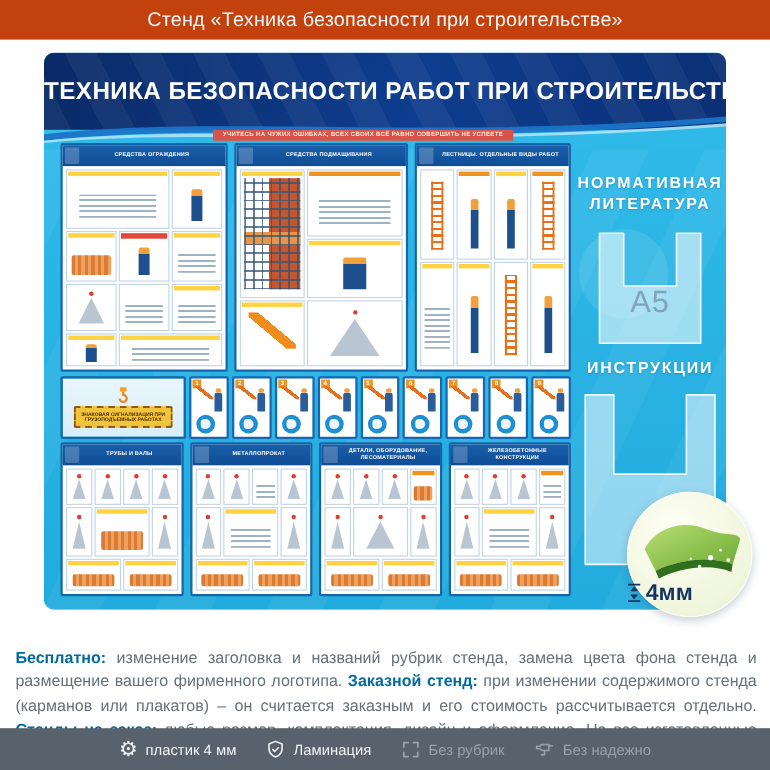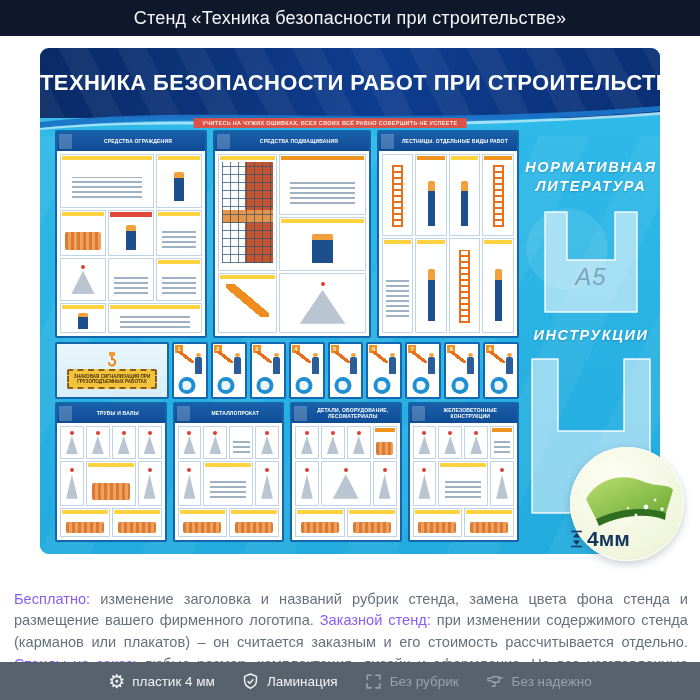--- a/index.html
+++ b/index.html
@@ -3,21 +3,21 @@
 <meta charset="utf-8">
 <style>
   html,body{margin:0;padding:0;}
   body{
     width:700px;height:700px;position:relative;background:#ffffff;
     font-family:"Liberation Sans","DejaVu Sans",sans-serif;overflow:hidden;
   }
   
   .top-bar{
     position:absolute;left:0;top:0;width:700px;height:36px;
-    background:#0f172a;display:flex;align-items:center;justify-content:center;
+    background:#c2410c;display:flex;align-items:center;justify-content:center;
     color:#f4f7f9;font-size:18px;letter-spacing:.2px;
   }
   
   .stand{
     position:absolute;left:40px;top:48px;width:620px;height:506px;
     border-radius:9px;overflow:hidden;background:#29b4e5;
   }
   .stand-header{
     position:absolute;left:0;top:0;width:100%;height:78px;
     background:
@@ -112,48 +112,48 @@
     color:#fff;font-size:5.5px;font-weight:bold;display:flex;align-items:center;justify-content:center;
   }
   .sig .arm{position:absolute;top:7px;left:3px;width:17px;height:12px;
     background:linear-gradient(38deg,rgba(0,0,0,0) 44%,#e8701a 44% 60%,rgba(0,0,0,0) 60%);}
   .sig .wkr{position:absolute;right:4px;top:13px;width:7px;height:17px;background:#2b5d9b;border-radius:2px 2px 0 0;}
   .sig .wkr::before{content:"";position:absolute;top:-4px;left:1px;width:5px;height:4px;border-radius:50%;background:#f2a03c;}
   .sig .hand{position:absolute;bottom:3px;left:42%;transform:translateX(-50%);
     width:17px;height:17px;border-radius:50%;background:#1e8fd2;}
   .sig .hand::before{content:"";position:absolute;inset:4px;background:#eef6fb;border-radius:42% 58% 55% 45%;}
   
-  .right-col{position:absolute;left:482px;top:82px;width:138px;bottom:0;z-index:3;font-style:italic;}
+  .right-col{position:absolute;left:482px;top:82px;width:138px;bottom:0;z-index:3;}
   .r-heading{
     color:#ffffff;font-weight:bold;font-size:14.5px;letter-spacing:1.6px;
     text-align:center;line-height:19px;text-shadow:0 1px 2px rgba(0,40,80,.25);
   }
   .pocket{position:relative;}
   .pocket svg{display:block;}
   .pocket-label{
     position:absolute;left:0;right:0;bottom:22%;text-align:center;
-    color:#7fa3bd;font-size:24px;letter-spacing:1px;
+    color:#7fa3bd;font-size:28px;letter-spacing:1px;
   }
   
   .circle-badge{
     position:absolute;left:570px;top:447px;width:114px;height:114px;border-radius:50%;
     background:radial-gradient(circle at 38% 30%,#fdfff4 0%,#f0f5dc 70%,#e6edcd 100%);
     box-shadow:0 3px 9px rgba(30,60,80,.25), inset 0 0 0 1px rgba(255,255,255,.8);
     z-index:6;display:flex;flex-direction:column;justify-content:flex-end;
     padding-bottom:10px;box-sizing:border-box;
   }
   .circle-badge .sheet{position:absolute;top:12px;left:6px;}
   .thick-row{display:flex;align-items:center;gap:4px;z-index:1;}
   .thick-row .val{color:#16355e;font-weight:bold;font-size:21px;}
   
   .description{
     position:absolute;left:14px;top:574px;width:674px;
     color:#66717c;font-size:14.6px;line-height:21.8px;text-align:justify;
   }
-  .description .b{font-weight:normal;color:#8b5cf6;}
+  .description .b{font-weight:bold;color:#0369a1;}
   
   .footer{
     position:absolute;left:0;bottom:0;width:700px;height:38px;background:#58626c;
     display:flex;align-items:center;justify-content:center;gap:26px;
   }
   .f-item{display:flex;align-items:center;gap:7px;font-size:13.5px;}
   .f-item.active{color:#f2f5f7;}
   .f-item.inactive{color:#98a2ab;}
   .f-item svg{display:block;}
   .f-item .uni{font-size:19px;line-height:19px;}

